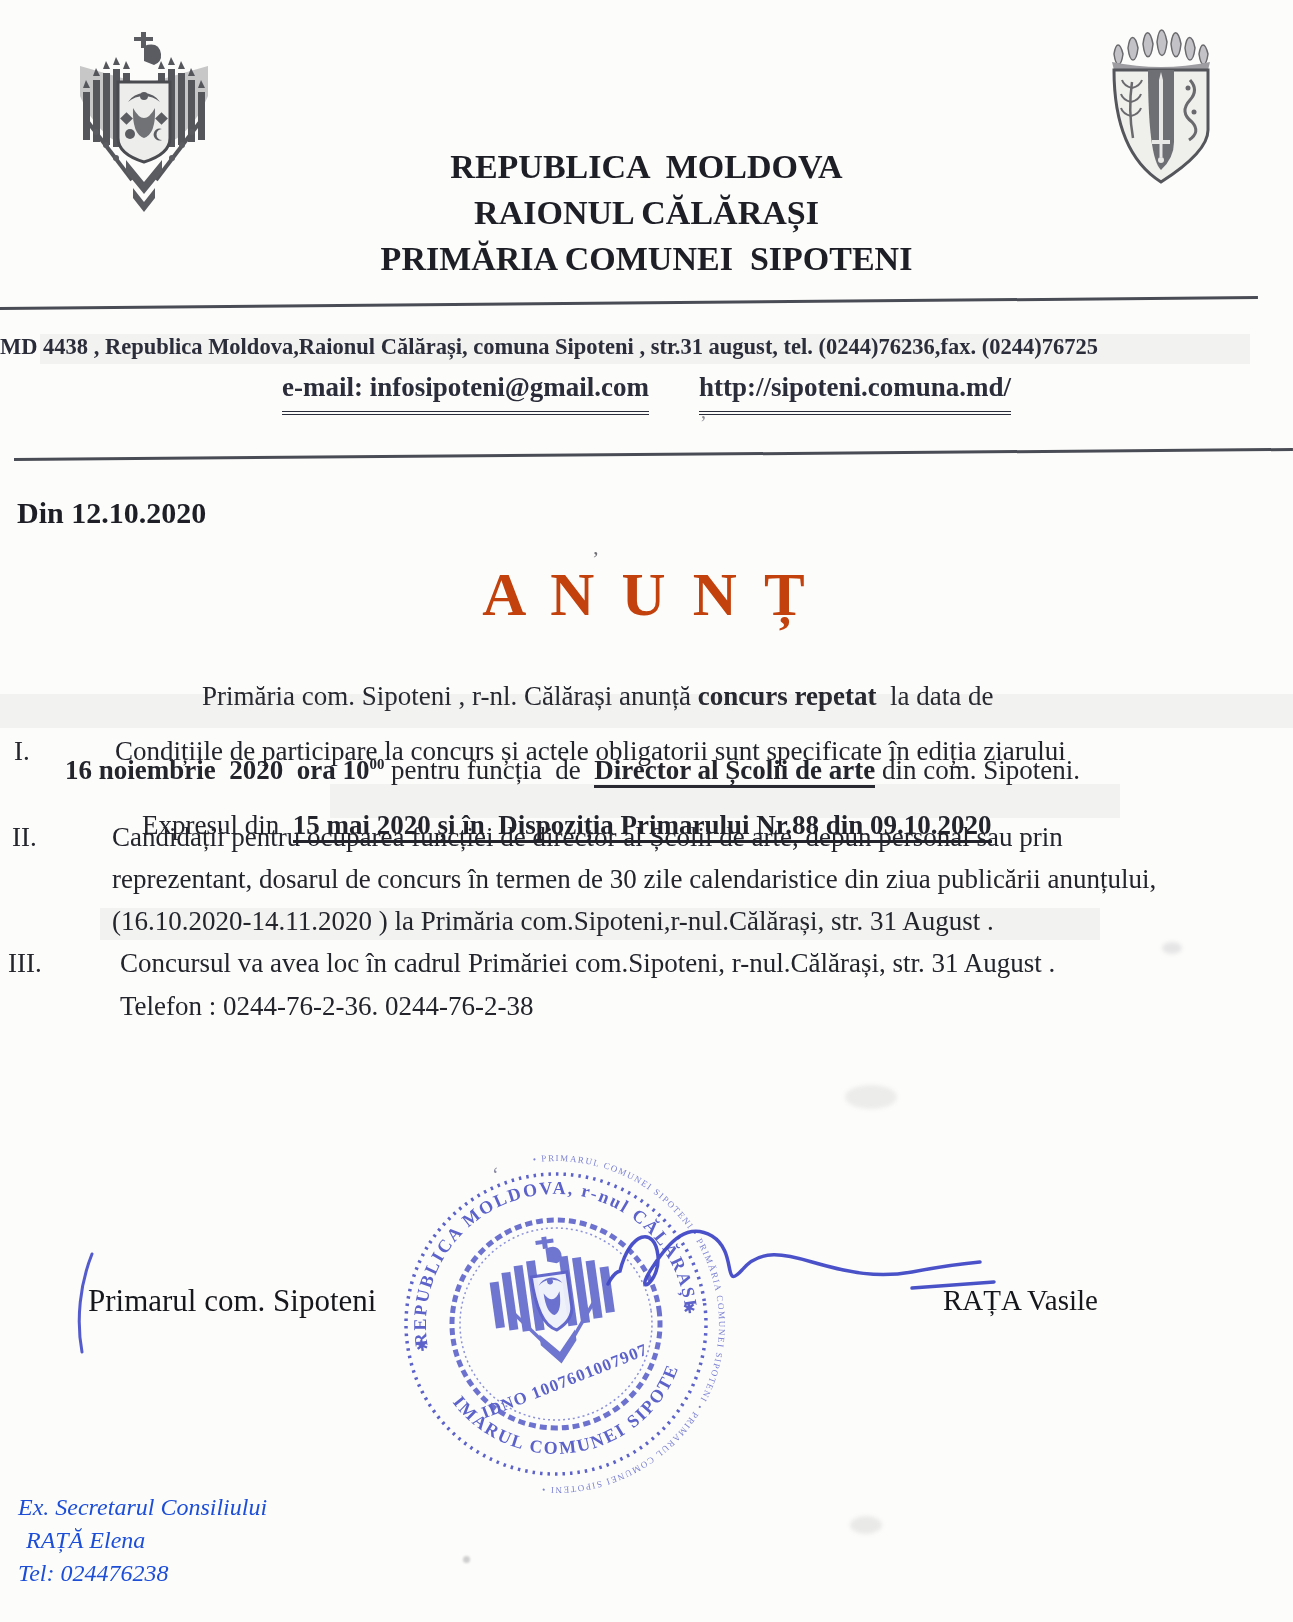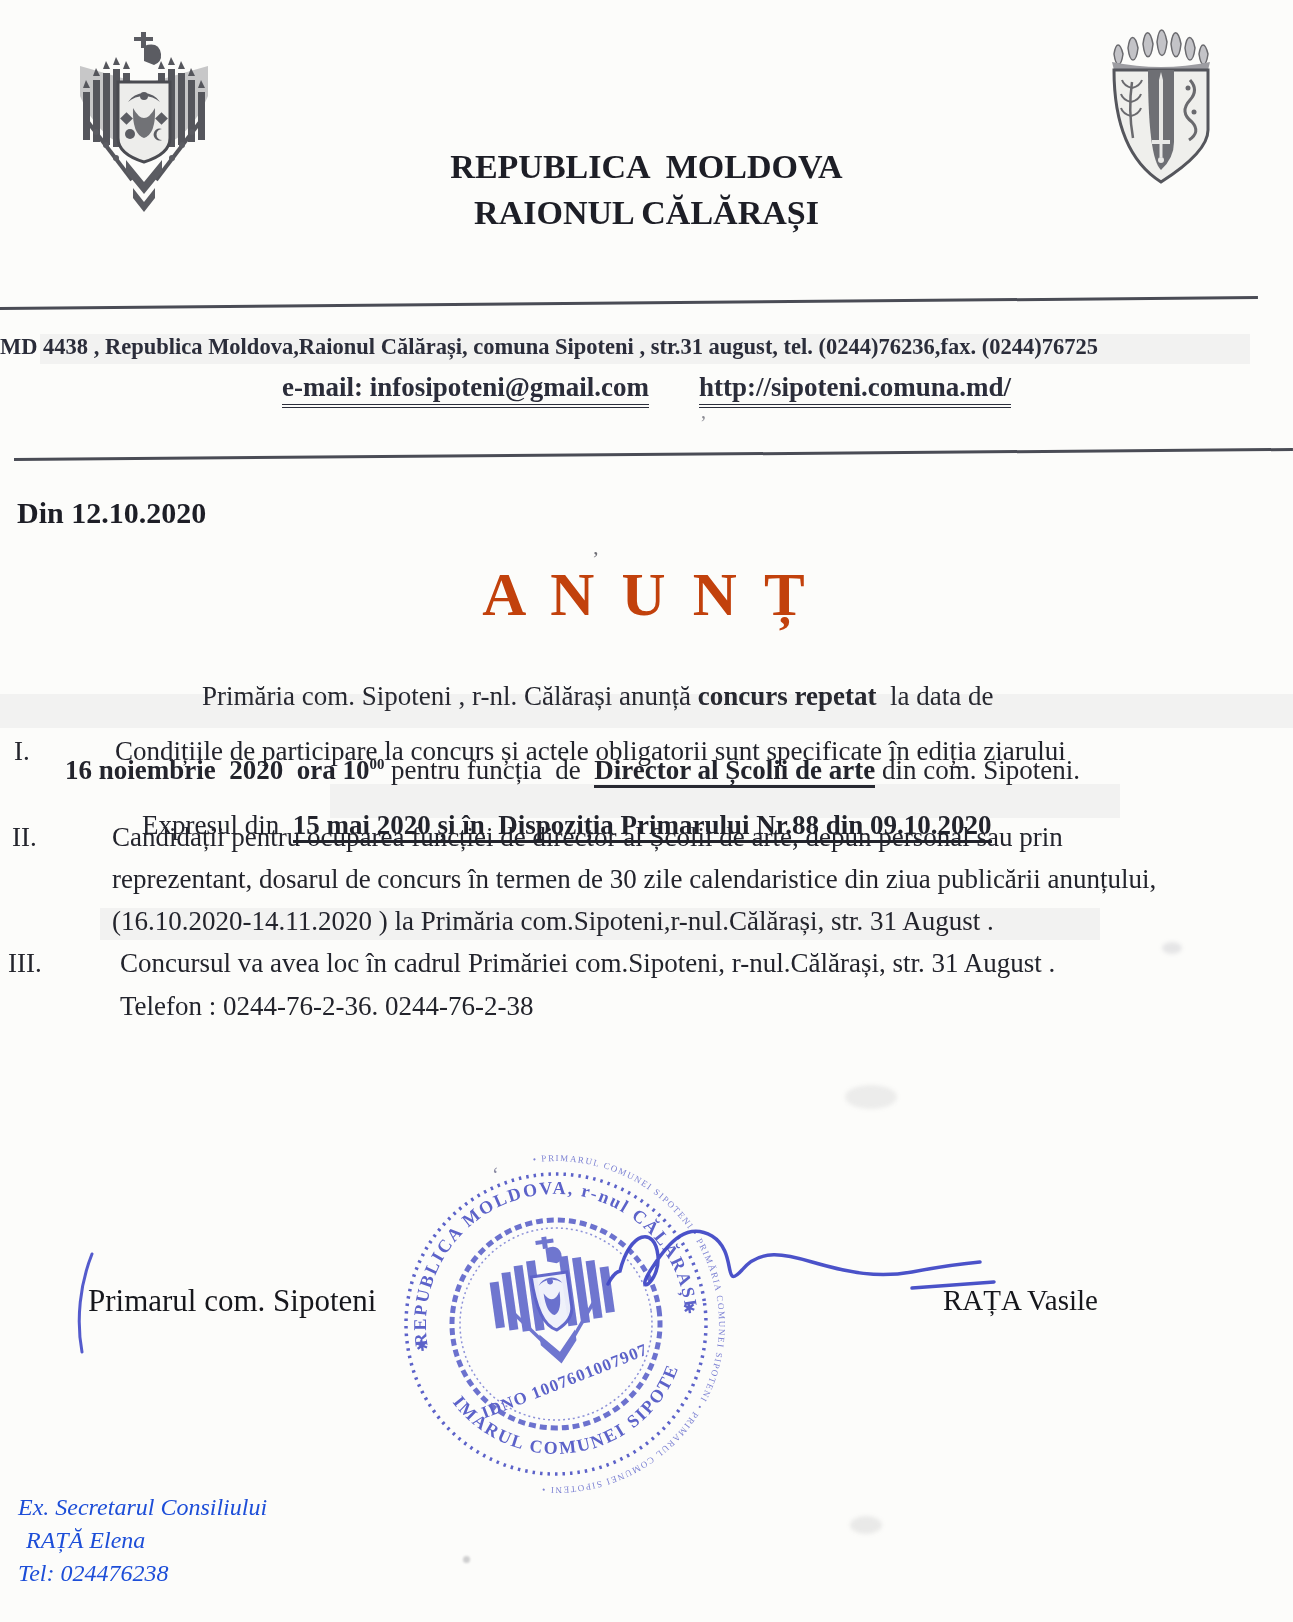--- a/index.html
+++ b/index.html
@@ -7,21 +7,21 @@
     position:relative;width:1293px;height:1622px;margin:0 auto;
     background:#fcfcfa;overflow:hidden;
     font-family:"Liberation Serif","DejaVu Serif",serif;color:#23242c;
   }
   .abs{position:absolute;}
   .pre{white-space:pre;}
   .hdr-line{left:0;width:100%;text-align:center;font-weight:bold;color:#1d1e26;font-size:34px;white-space:pre;}
   .rule{height:3px;background:#4a4c55;transform-origin:left center;}
   .contact{left:0;width:100%;text-align:left;font-weight:bold;color:#2b2d3a;font-size:22.5px;white-space:pre;}
   .email-row{left:0;width:100%;display:flex;justify-content:center;gap:50px;font-weight:bold;color:#2b2d3a;font-size:27px;}
-  .du{border-bottom:4px double #2b2d3a;padding-bottom:1px;white-space:pre;}
+  .du{border-bottom:4px double #2b2d3a;padding-bottom:8px;white-space:pre;}
   .date-line{font-weight:bold;font-size:30px;color:#1d1e26;white-space:pre;}
   .doc-title{left:0;width:100%;text-align:center;font-weight:bold;font-size:61px;letter-spacing:6px;color:#c2410c;white-space:pre;}
   .line{font-size:27px;white-space:pre;color:#23242c;}
   .b{font-weight:bold;}
   .bu{font-weight:bold;border-bottom:3px solid #23242c;}
   .sup{font-size:0.55em;vertical-align:super;font-weight:bold;}
   .numeral{font-size:27px;white-space:pre;}
   .sign-role{font-weight:normal;font-size:31px;color:#16171c;z-index:1;white-space:pre;}
   .sign-name{font-weight:normal;font-size:29px;color:#16171c;white-space:pre;}
   .footer-line{font-style:italic;font-size:24px;color:#1d4ed8;white-space:pre;}
@@ -110,20 +110,21 @@
           <path d="M33 106 q8 -2 10 -8"></path>
       </g>
       <path d="M92 70 q9 10 0 20 q-11 12 2 22 q9 10 -3 18" stroke="#6a6a6e" stroke-width="3" fill="none"></path>
       <circle cx="90" cy="78" r="2.5" fill="#6a6a6e"></circle>
         <circle cx="96" cy="102" r="2.5" fill="#6a6a6e"></circle>
     </svg>
   </div>
 
   <div class="abs hdr-line" style="top:194px;">RAIONUL CĂLĂRAȘI</div>
   <div class="abs hdr-line" style="top:148px;">REPUBLICA  MOLDOVA</div>
+  <div class="abs hdr-line" style="top:240px;">PRIMĂRIA COMUNEI  SIPOTENI</div>
 
   <div class="abs rule" style="left:0;top:307px;width:1258px;transform:rotate(-0.5deg);"></div>
 
   <div class="abs shade" style="left:40px;top:334px;width:1210px;height:30px;"></div>
   <div class="abs contact" style="top:334px;">MD 4438 , Republica Moldova,Raionul Călărași, comuna Sipoteni , str.31 august, tel. (0244)76236,fax. (0244)76725</div>
 
   <div class="abs email-row" style="top:372px;">
     <span class="du pre">e-mail: infosipoteni@gmail.com</span>
     <span class="du pre">http://sipoteni.comuna.md/</span>
   </div>

